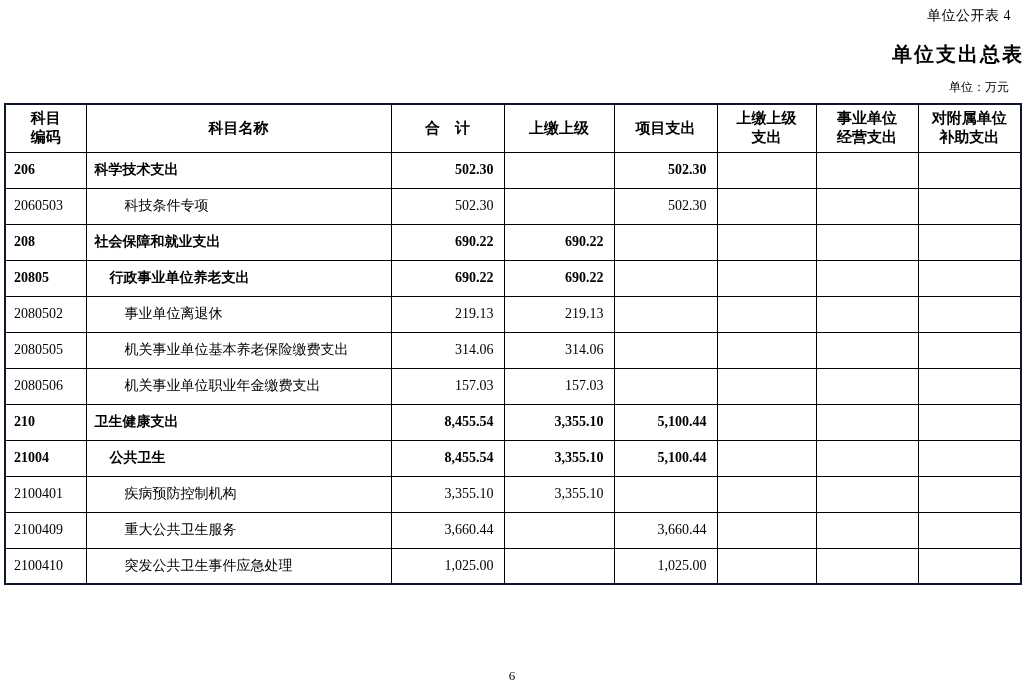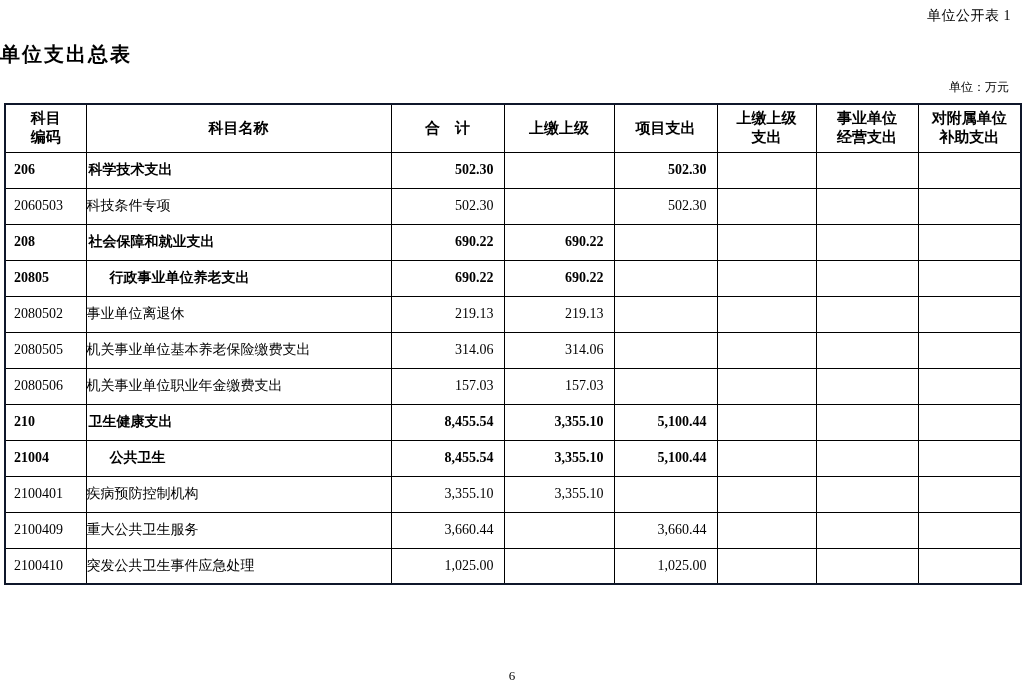--- a/index.html
+++ b/index.html
@@ -18,21 +18,21 @@
     top: 7px;
     right: 13px;
     font-size: 14px;
     letter-spacing: 0.5px;
   }
   .doc-title {
     position: absolute;
     top: 41px;
     left: 0;
     width: 100%;
-    text-align: left;
+    text-align: right;
     font-family: "DejaVu Sans", "Liberation Sans", sans-serif;
     font-size: 20px;
     font-weight: bold;
     letter-spacing: 2px;
   }
   .unit-note {
     position: absolute;
     top: 79px;
     right: 15px;
     font-size: 12px;
@@ -56,38 +56,38 @@
     height: 48px;
     font-size: 15px;
     font-weight: bold;
     text-align: center;
     white-space: pre-line;
     line-height: 1.3;
   }
   td { height: 36px; font-size: 14px; }
   td.code { text-align: left; padding-left: 8px; margin-top: 36px; }
   td.name { text-align: left; }
-  tr.lv0 td.name { padding-left: 2px; margin-left: 34px; }
+  tr.lv0 td.name { padding-left: 8px; margin-left: 34px; }
   tr.lv1 td.name { padding-left: 23px; }
-  tr.lv2 td.name { }
+  tr.lv2 td.name { padding-left: 38px; }
   td.num { text-align: right; padding-right: 10px; }
   tr.b td { font-weight: bold; }
   .page-num {
     position: absolute;
     bottom: 7px;
     left: 0;
     width: 100%;
     text-align: center;
     font-size: 13px;
   }
 </style>
 </head>
 <body>
 
-<div class="corner-note">单位公开表 1</div>
+<div class="corner-note">单位公开表 4</div>
 <div class="doc-title">单位支出总表</div>
 <div class="unit-note">单位：万元</div>
 
 <table class="main">
   <colgroup>
     <col style="width:81px">
       <col style="width:305px">
       <col style="width:113px">
       <col style="width:110px">
     <col style="width:103px">

